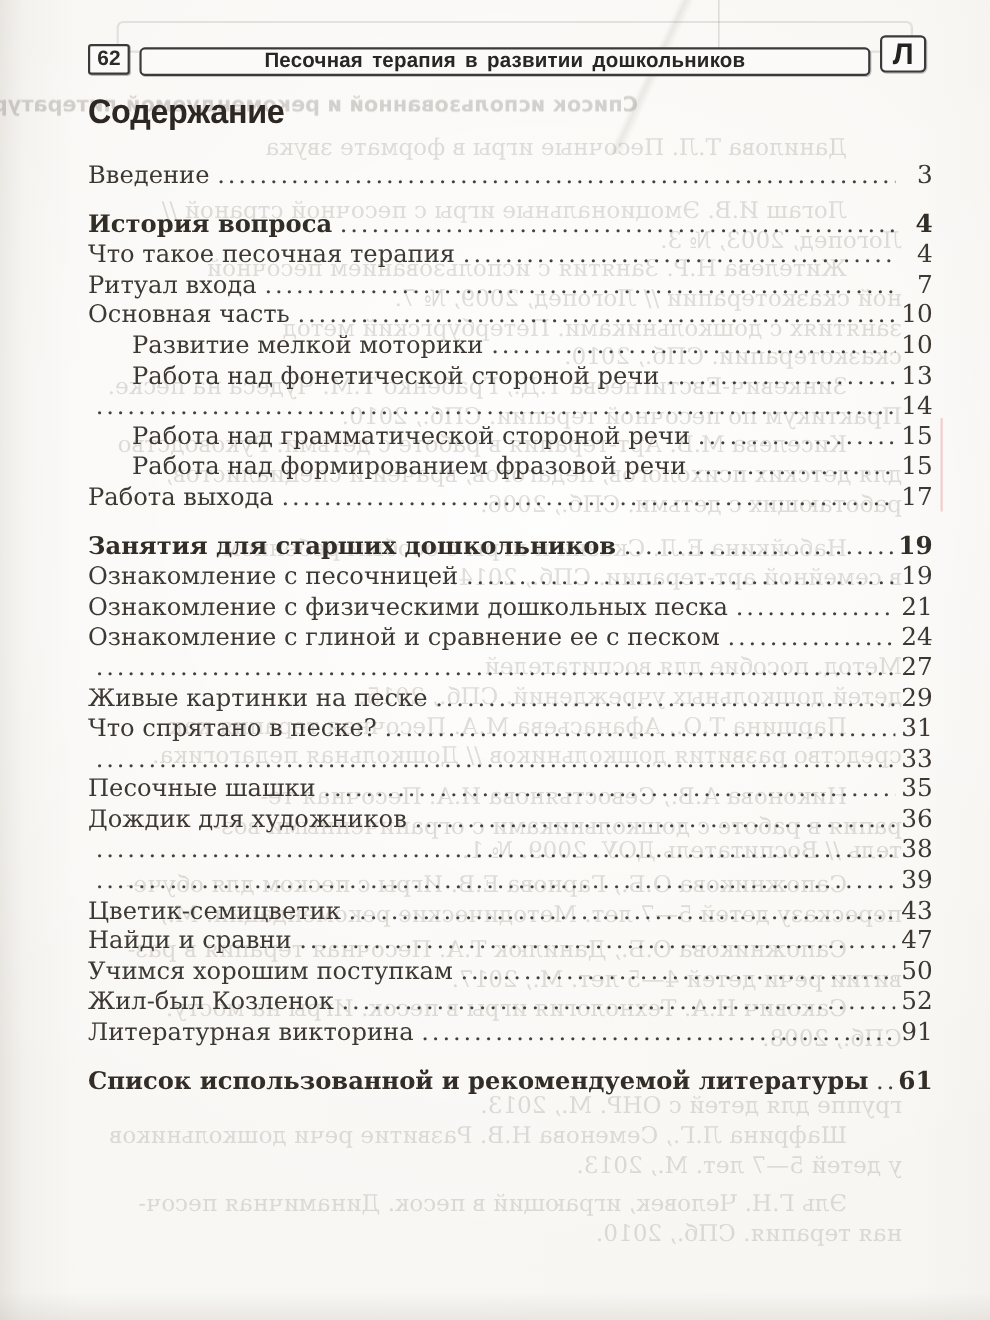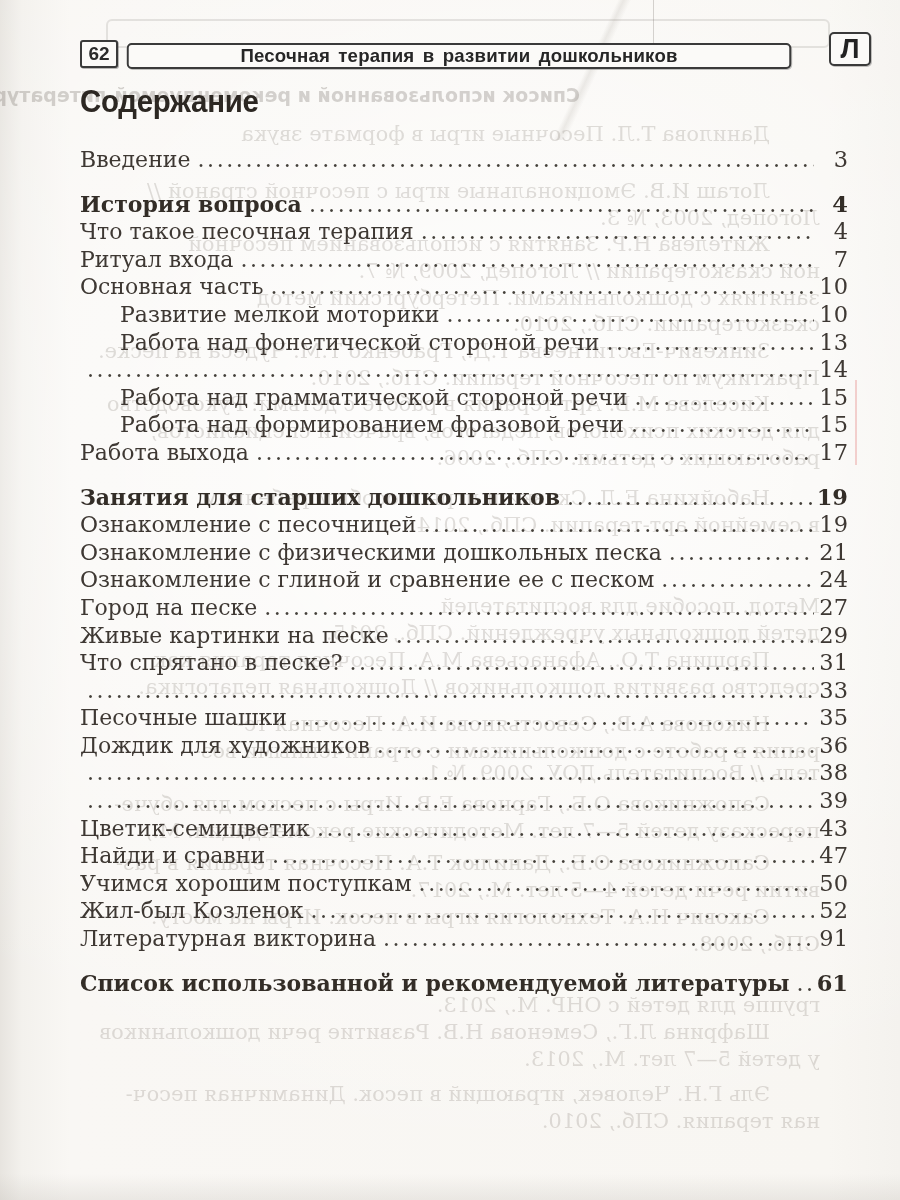--- a/index.html
+++ b/index.html
@@ -35,21 +35,21 @@
     font-family:"DejaVu Serif","Liberation Serif",serif;
   }
   .bleed-line.b{font-weight:bold;color:rgba(96,88,80,0.26);
     font-family:"DejaVu Sans","Liberation Sans",sans-serif;font-size:19px;}
   .bleed-band{
     position:absolute;left:0px;top:19px;width:720px;height:25px;
     border:2px solid rgba(90,85,78,0.14);border-radius:6px;
   }
   
   .header{position:absolute;left:80px;top:32px;width:762px;height:40px;
-    font-family:"Liberation Sans","DejaVu Sans",sans-serif;padding-left:29px;}
+    font-family:"Liberation Sans","DejaVu Sans",sans-serif;}
   .pagenum-box{
     position:absolute;left:0;top:8px;width:34px;height:24px;
     background:#fbfaf8;border:2px solid #3a3a3a;border-radius:3px;
     box-shadow:1px 1px 0 rgba(60,60,60,0.35);
     display:flex;align-items:center;justify-content:center;
     font-weight:bold;font-size:19px;color:#2b2b2b;
   }
   .title-box{
     position:absolute;left:40px;top:11px;width:674px;height:22px;
     background:#fbfaf8;border:2px solid #3a3a3a;border-radius:5px;
@@ -211,21 +211,20 @@
         <span class="t">Ознакомление с физическими дошкольных песка</span>
         <span class="dots">..................................................................................................................................</span>
         <span class="num">21</span>
       </div>
       <div class="toc-row">
         <span class="t">Ознакомление с глиной и сравнение ее с песком</span>
         <span class="dots">..................................................................................................................................</span>
         <span class="num">24</span>
       </div>
       <div class="toc-row">
-        <span class="t">Город на песке</span>
         <span class="dots">..................................................................................................................................</span>
         <span class="num">27</span>
       </div>
       <div class="toc-row">
         <span class="t">Живые картинки на песке</span>
         <span class="dots">..................................................................................................................................</span>
         <span class="num">29</span>
       </div>
       <div class="toc-row">
         <span class="t">Что спрятано в песке?</span>

